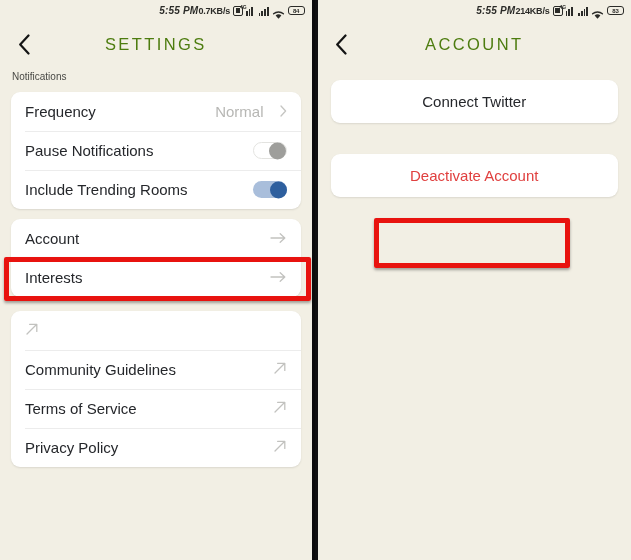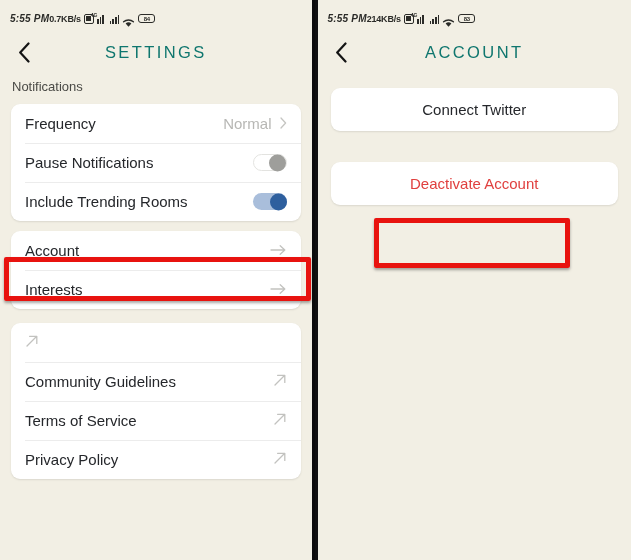--- a/index.html
+++ b/index.html
@@ -27,24 +27,23 @@
     background: #f2efe4;
     overflow: hidden;
   }
   .phone.right { width: 315px; margin-left: 3px; }
 
   
   .statusbar {
     height: 21px;
     display: flex;
     align-items: center;
-    justify-content: flex-start;
+    justify-content: flex-end;
     padding: 0 7px 0 10px;
     background: #f2efe4;
-    margin-top: 8px;
   }
   .sb-time {
     font-size: 10px;
     font-style: italic;
     font-weight: bold;
     color: #2b2b28;
     letter-spacing: .2px;
   }
   .sb-right {
     display: flex;
@@ -123,26 +122,26 @@
     width: 22px; height: 22px;
     display: flex;
     align-items: center;
     justify-content: center;
   }
   .nav-title {
     width: 100%;
     text-align: center;
     font-size: 16.5px;
     letter-spacing: 2.4px;
-    color: #0f766e;
+    color: #4d7c0f;
     font-weight: 400;
   }
 
   .section-label {
-    font-size: 13px;
+    font-size: 10px;
     color: #4a4a46;
     padding: 4px 0 0 12px;
   }
 
   
   .card {
     background: #ffffff;
     border-radius: 9px;
     margin: 10px 11px 0 11px;
     box-shadow: 0 1px 2px rgba(0,0,0,.10);
@@ -165,21 +164,21 @@
     background: #ececec;
   }
   .row-label {
     font-size: 15px;
     color: #25272b;
     flex: 1;
   }
   .row-value {
     font-size: 15px;
     color: #b7b7b4;
-    margin-right: 8px;
+    margin-right: 16px;
   }
   .row.center { justify-content: center; }
   .row.center .row-label {
     flex: none;
     text-align: center;
     font-size: 15px;
   }
   .row.tall { height: 43px; }
   .row-danger { color: #e0403f; }
 

